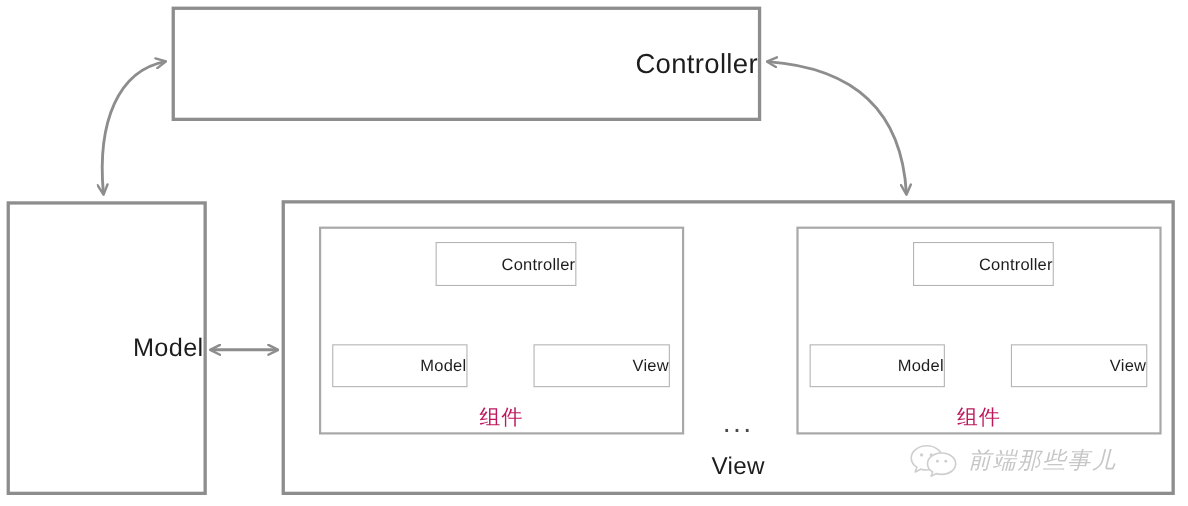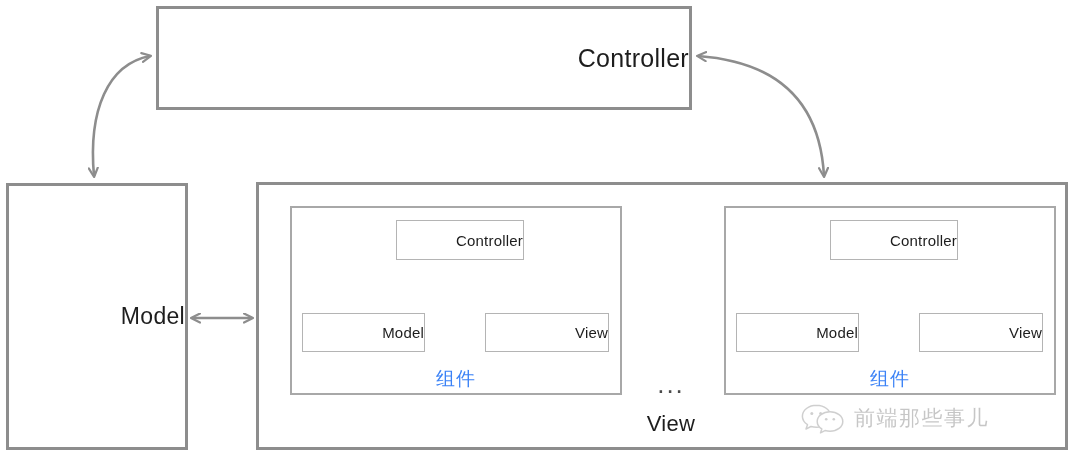--- a/index.html
+++ b/index.html
@@ -60,39 +60,40 @@
     font-size: 22px;
     letter-spacing: 0.3px;
   }
   .lbl-leaf {
     font-size: 15px;
     letter-spacing: 0.2px;
   }
   .lbl-cn {
     font-size: 19px;
     letter-spacing: 1px;
-    color: #3b82f6;
+    color: #be185d;
   }
   .lbl-ellipsis {
     font-size: 26px;
     color: #4a4a4a;
     letter-spacing: 2px;
     line-height: 1;
   }
   
   #watermark {
     position: absolute;
-    left: 800px;
+    left: 826px;
     top: 398px;
     width: 240px;
     height: 40px;
     display: flex;
     align-items: center;
     gap: 8px;
     opacity: 0.42;
+    font-style: italic;
   }
   #watermark .wm-text {
     font-size: 21px;
     color: #7a7a7a;
     letter-spacing: 1.5px;
     font-family: "DejaVu Sans", "Liberation Sans", sans-serif;
   }
   #watermark svg { display: block; }
 </style>
 </head>

